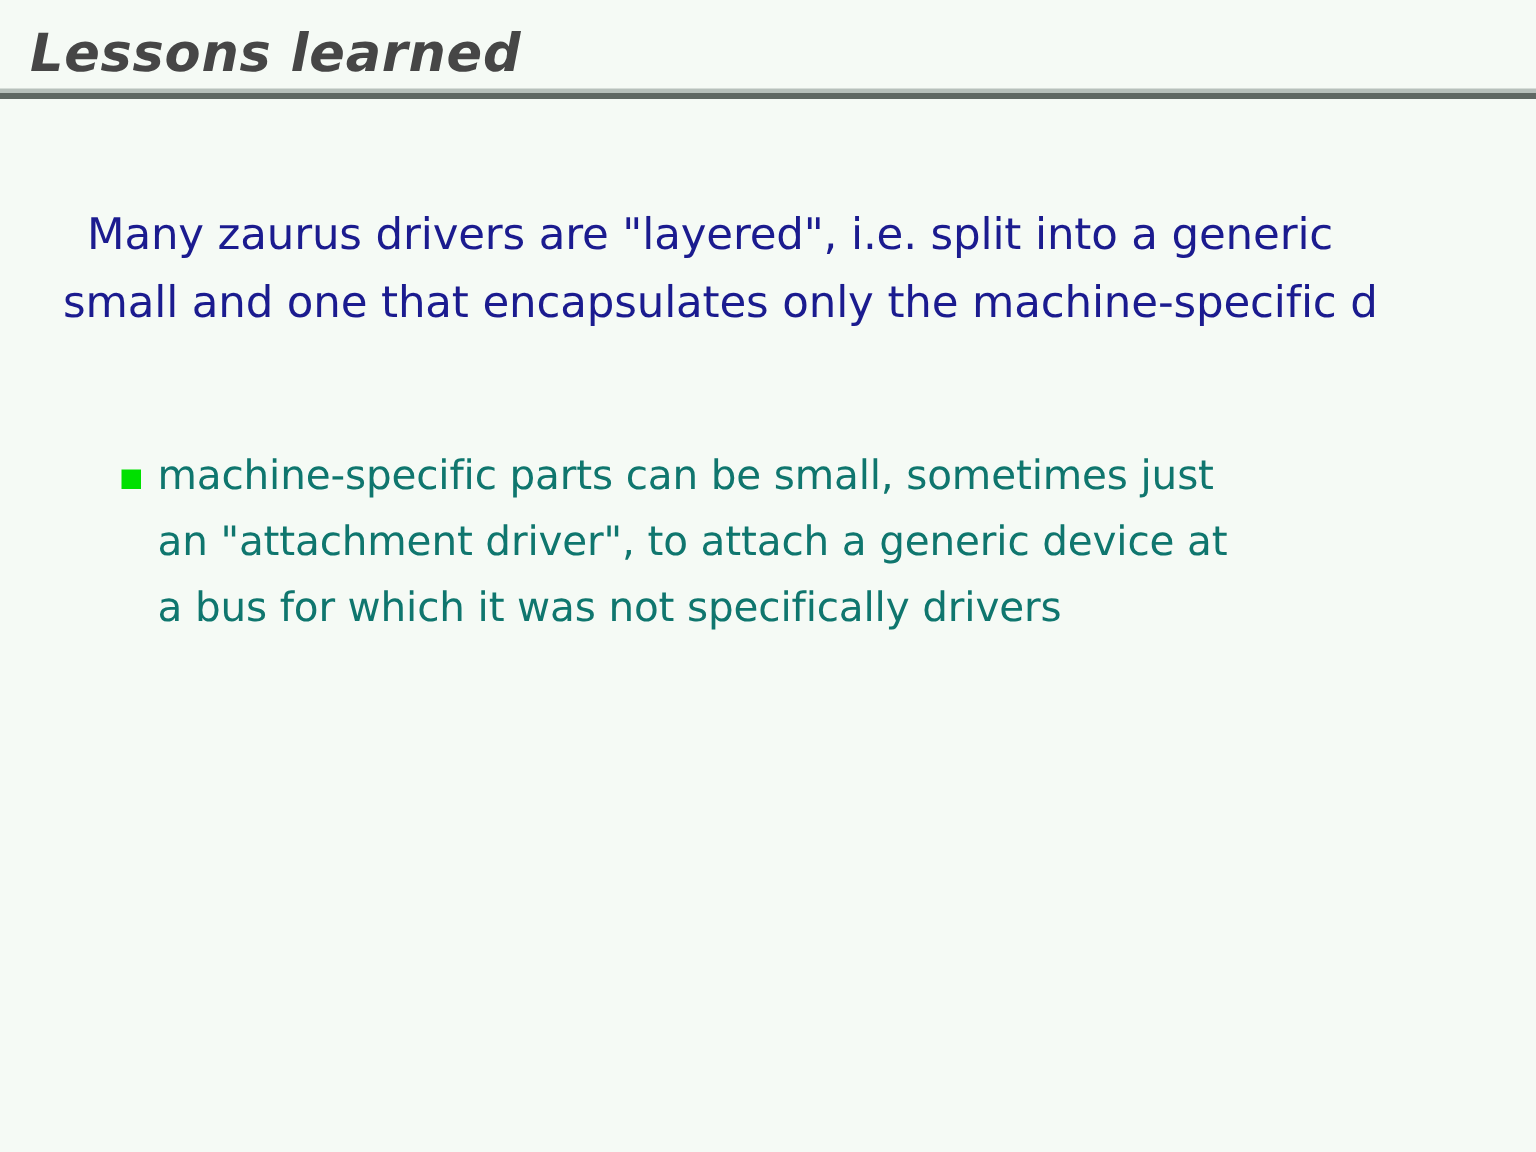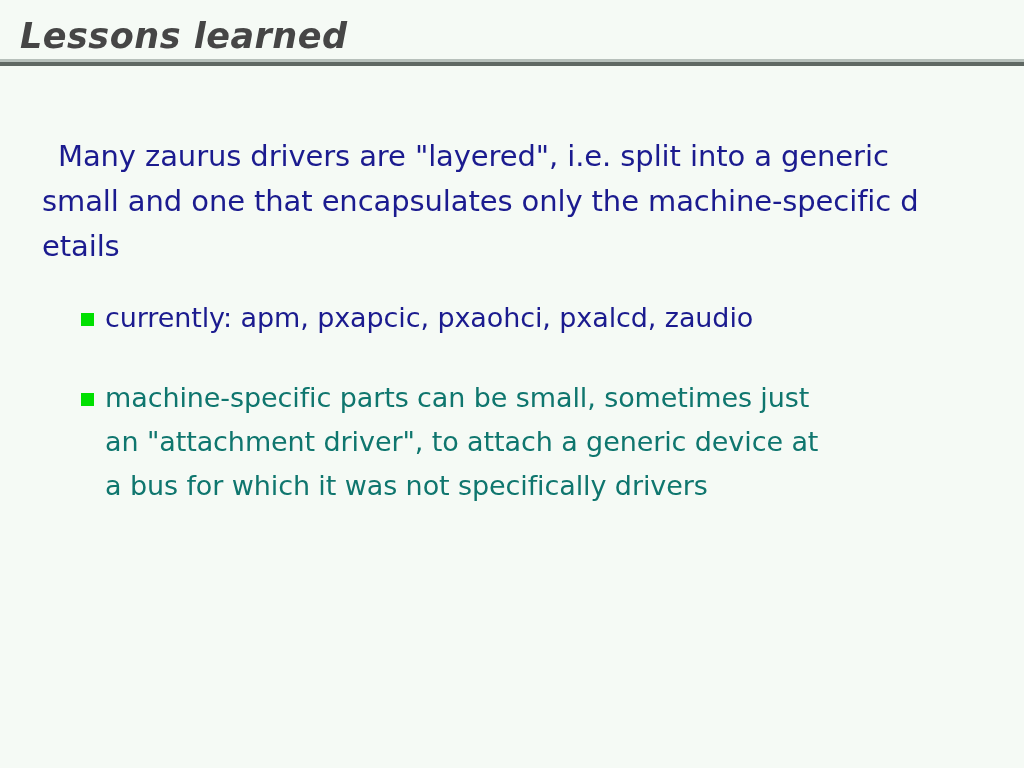--- a/index.html
+++ b/index.html
@@ -136,31 +136,24 @@
   <div class="title-rule">
     <div class="rule-light" style="background: rgb(183, 192, 187);"></div>
     <div class="rule-dark" style="background: rgb(95, 104, 99);"></div>
   </div>
 
   <div class="body-area">
 
     <div class="lead-paragraph" style="color: rgb(27, 27, 143);">
       <span class="pline first">Many zaurus drivers are "layered", i.e. split into a generic</span>
       <span class="pline">small and one that encapsulates only the machine-specific d</span>
-      <span class="pline">etails</span>
     </div>
 
     <div class="bullet-list">
 
-      <div class="bullet-item">
-        <span class="bullet-marker" style="background: rgb(0, 224, 0);"></span>
-        <div class="bullet-text" style="color: rgb(27, 27, 143);">
-          <span class="bline">currently: apm, pxapcic, pxaohci, pxalcd, zaudio</span>
-        </div>
-      </div>
 
       <div class="bullet-item">
         <span class="bullet-marker" style="background: rgb(0, 224, 0);"></span>
         <div class="bullet-text" style="color: #0f766e;">
           <span class="bline">machine-specific parts can be small, sometimes just</span>
           <span class="bline">an "attachment driver", to attach a generic device at</span>
           <span class="bline">a bus for which it was not specifically drivers</span>
         </div>
       </div>
 

